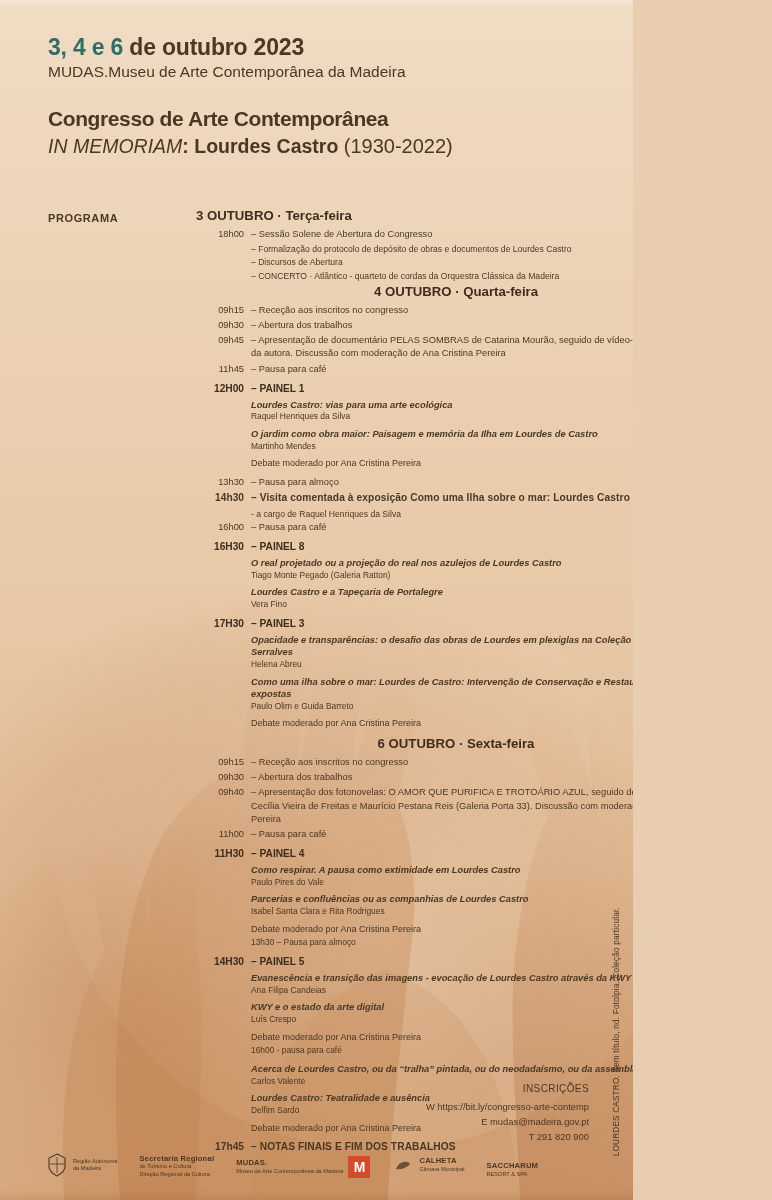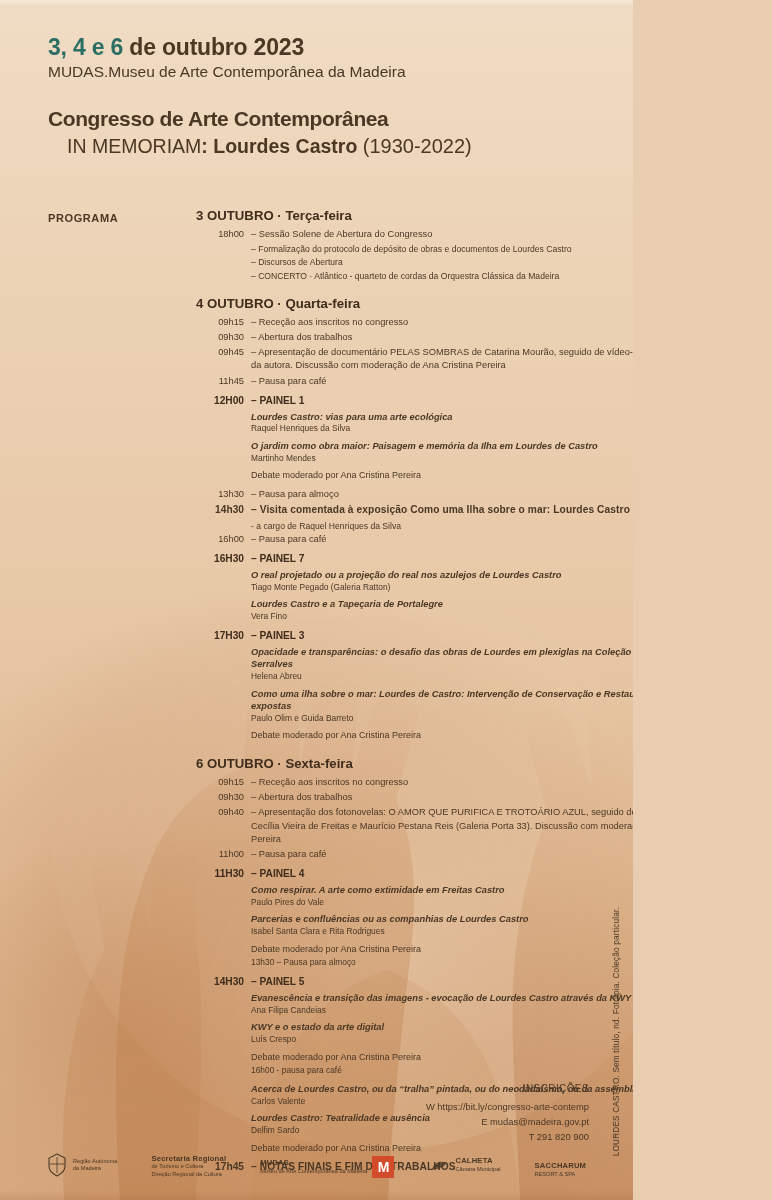--- a/index.html
+++ b/index.html
@@ -64,21 +64,21 @@
     font-weight: bold;
     color: #4a3724;
     letter-spacing: -0.4px;
     margin: 0 0 4px 0;
   }
   .subtitle {
     font-size: 19.5px;
     color: #4a3724;
     margin: 0;
   }
-  .subtitle .mem { font-weight: normal; margin-left: 19px; }
+  .subtitle .mem { font-style: italic; font-weight: normal; }
   .subtitle .name { font-weight: bold; font-style: normal; }
   .subtitle .years { font-size: 20px; font-weight: normal; }
 
   .programa-label {
     position: absolute;
     left: 48px;
     top: 212px;
     font-size: 11px;
     font-weight: bold;
     letter-spacing: 0.6px;
@@ -90,21 +90,21 @@
     left: 196px;
     top: 208px;
     width: 520px;
   }
   .day-head {
     font-size: 13.2px;
     font-weight: bold;
     color: #3f2c1c;
     margin: 0 0 5px 0;
   }
-  .day-head.spaced { margin-top: 14px; }
+  .day-head.spaced { margin-top: 2px; text-align: center; }
 
   .row {
     display: flex;
     align-items: flex-start;
     margin-bottom: 2px;
   }
   .time {
     width: 48px;
     min-width: 48px;
     text-align: right;
@@ -184,21 +184,21 @@
     writing-mode: vertical-rl;
     transform: rotate(180deg);
     letter-spacing: 0.2px;
   }
   .logos {
     position: absolute;
     left: 46px;
     bottom: 22px;
     display: flex;
     align-items: flex-end;
-    gap: 34px;
+    gap: 22px;
   }
   .logo {
     display: flex;
     align-items: center;
     gap: 5px;
     color: #4a3724;
   }
   .logo-text {
     font-size: 5.6px;
     line-height: 1.3;
@@ -325,21 +325,21 @@
       <div class="time bold">14h30</div>
       <div class="desc bold">– Visita comentada à exposição Como uma Ilha sobre o mar: Lourdes Castro</div>
     </div>
     <div class="sub">- a cargo de Raquel Henriques da Silva</div>
     <div class="row">
       <div class="time">16h00</div>
       <div class="desc">– Pausa para café</div>
     </div>
 
     <div class="panel-head">
-      <span class="t">16H30</span><span>– PAINEL 7</span>
+      <span class="t">16H30</span><span>– PAINEL 8</span>
     </div>
     <div class="panel-block">
       <div class="talk-title">O real projetado ou a projeção do real nos azulejos de Lourdes Castro</div>
       <div class="talk-author">Tiago Monte Pegado (Galeria Ratton)</div>
       <div class="talk-title">Lourdes Castro e a Tapeçaria de Portalegre</div>
       <div class="talk-author">Vera Fino</div>
     </div>
 
     <div class="panel-head">
       <span class="t">17H30</span><span>– PAINEL 3</span>
@@ -368,21 +368,21 @@
     </div>
     <div class="row">
       <div class="time">11h00</div>
       <div class="desc">– Pausa para café</div>
     </div>
 
     <div class="panel-head">
       <span class="t">11H30</span><span>– PAINEL 4</span>
     </div>
     <div class="panel-block">
-      <div class="talk-title">Como respirar. A arte como extimidade em Freitas Castro</div>
+      <div class="talk-title">Como respirar. A pausa como extimidade em Lourdes Castro</div>
       <div class="talk-author">Paulo Pires do Vale</div>
       <div class="talk-title">Parcerias e confluências ou as companhias de Lourdes Castro</div>
       <div class="talk-author">Isabel Santa Clara e Rita Rodrigues</div>
       <div class="debate">Debate moderado por Ana Cristina Pereira</div>
       <div class="talk-author">13h30 –  Pausa para almoço</div>
     </div>
 
     <div class="panel-head">
       <span class="t">14H30</span><span>– PAINEL 5</span>
     </div>

